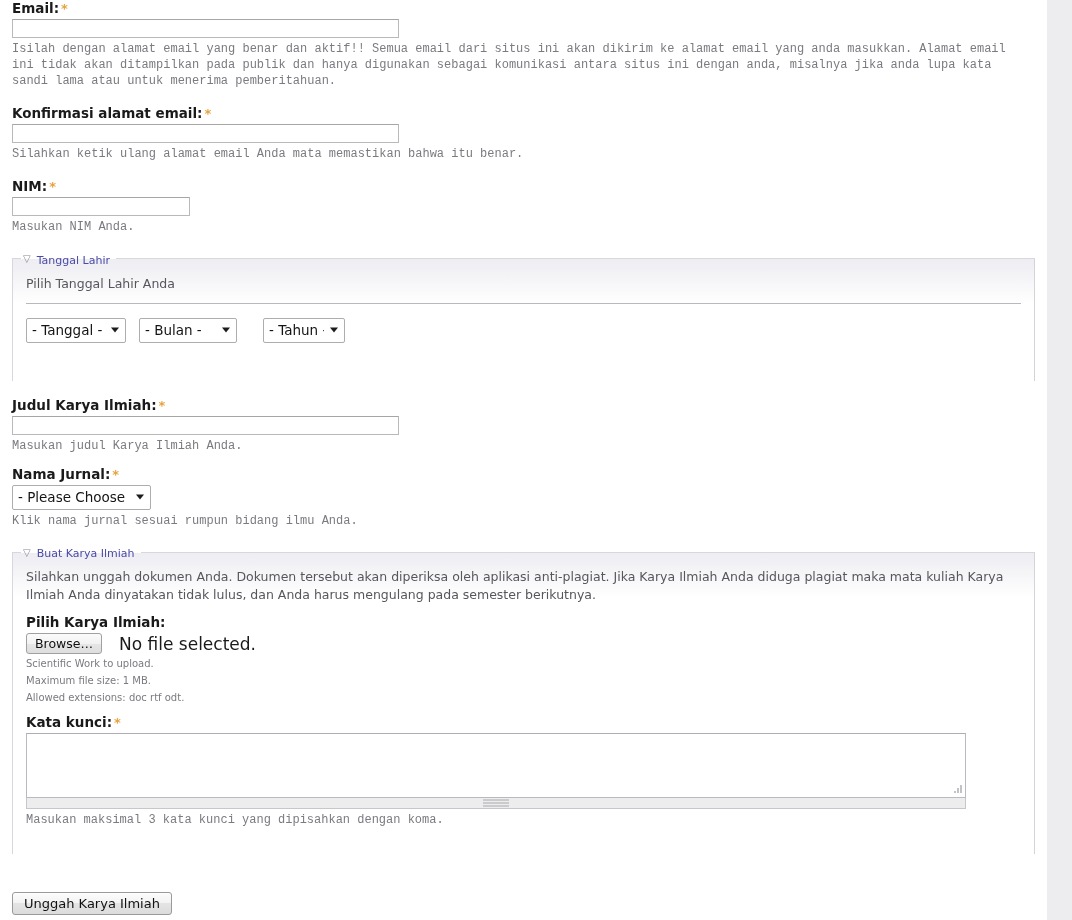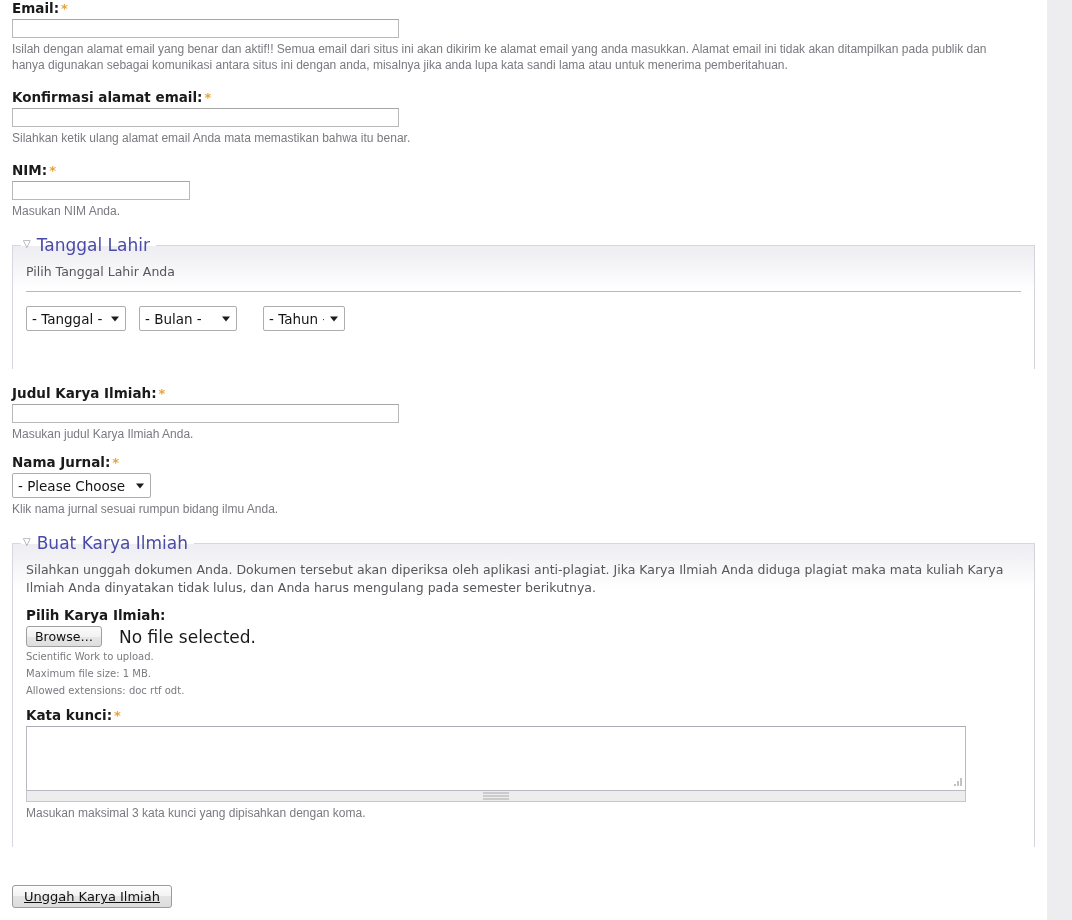--- a/index.html
+++ b/index.html
@@ -75,21 +75,21 @@
   input.w-email { width: 387px; }
   input.w-nim   { width: 178px; }
   input.w-judul { width: 387px; }
 
   .description {
     font-size: 12px;
     color: #7a7a80;
     line-height: 16px;
     margin: 3px 0 0 0;
     max-width: 1000px;
-    font-family: Liberation Sans, sans-serif;
+    font-family: Liberation Mono, monospace;
   }
 
   .spacer-16 { height: 16px; }
   .spacer-12 { height: 12px; }
   .spacer-8  { height: 8px; }
 
   
   fieldset.collapsible {
     margin: 0 12px 0 12px;
     padding: 0 0 10px 0;
@@ -117,21 +117,21 @@
   }
   .collapse-arrow {
     font-size: 10px;
     color: #8a8a9a;
     line-height: 1;
     display: inline-block;
     transform: translateY(-1px);
   }
   .legend-text {
     color: #4a4aa8;
-    font-size: 17px;
+    font-size: 11px;
   }
 
   .fieldset-body {
     padding: 4px 13px 0 13px;
   }
   .fieldset-desc {
     font-size: 12.5px;
     color: #56565c;
     line-height: 18px;
     margin: 4px 0 10px 0;
@@ -290,21 +290,20 @@
     height: 23px;
     padding: 0 11px;
     font-family: "DejaVu Sans", "Liberation Sans", sans-serif;
     font-size: 13px;
     color: #111;
     background: linear-gradient(to bottom, #fcfcfc 0%, #f3f3f3 48%, #e4e4e4 50%, #dcdcdc 100%);
     border: 1px solid #9a9a9a;
     border-radius: 3px;
     cursor: pointer;
     box-shadow: 0 1px 0 rgba(255,255,255,0.8) inset;
-    text-decoration: underline;
   }
 </style>
 </head>
 <body>
 
 <div class="right-gutter"></div>
 
 <div class="content">
 
   <div class="form-item">

